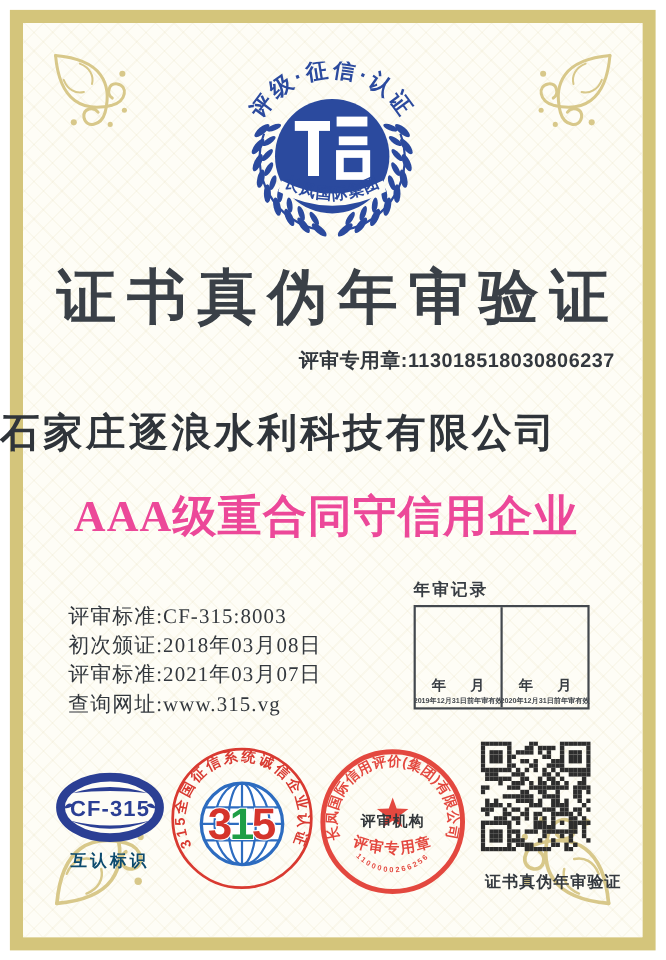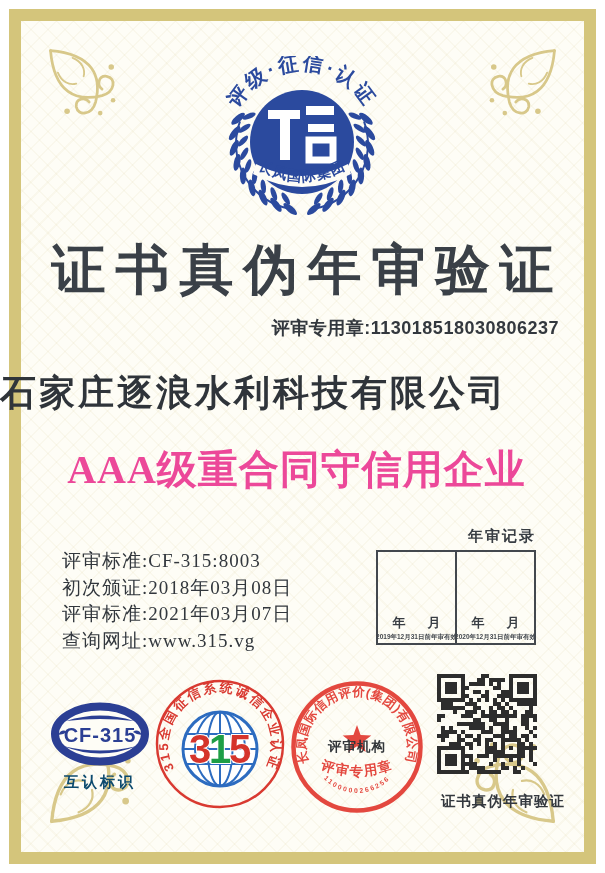--- a/index.html
+++ b/index.html
@@ -38,21 +38,21 @@
     position:absolute; left:0; right:12px; top:442px; text-align:center;
     font-size:40px; font-weight:700; color:#ec4899;
     font-family:"Liberation Serif", serif; letter-spacing:1px;
   }
   .details {
     position:absolute; left:62px; top:548px;
     font-family:"Liberation Serif", serif; font-size:19px; font-weight:400;
     color:#32373d; line-height:26.5px; letter-spacing:1px;
   }
   .annual { position:absolute; left:376px; top:527px; }
-  .annual-title { font-size:15px; font-weight:700; color:#383d43; letter-spacing:2px; margin-bottom:4px;text-align:right; }
+  .annual-title { font-size:15px; font-weight:700; color:#383d43; letter-spacing:2px; margin-bottom:4px; }
   .annual-box { display:flex; width:160px; height:95px; border:2px solid #43484e; box-sizing:border-box; }
   .cell { flex:1; display:flex; flex-direction:column; justify-content:flex-end; align-items:center; padding-bottom:1px; min-width:0; }
   .cell + .cell { border-left:2px solid #43484e; }
   .ym { display:flex; gap:22px; font-size:13px; font-weight:700; color:#383d43; margin-bottom:1px; }
   .note { font-size:6.5px; font-weight:700; color:#44494f; white-space:nowrap; }
 
   .cf-oval { position:absolute; left:50px; top:702px; width:100px; height:64px; }
   .cf-caption { position:absolute; left:50px; top:773px; width:100px; text-align:center;
     font-size:15px; font-weight:700; color:#0c4a6e; letter-spacing:3px; }
   .globe { position:absolute; left:154px; top:678px; width:132px; height:132px; }

